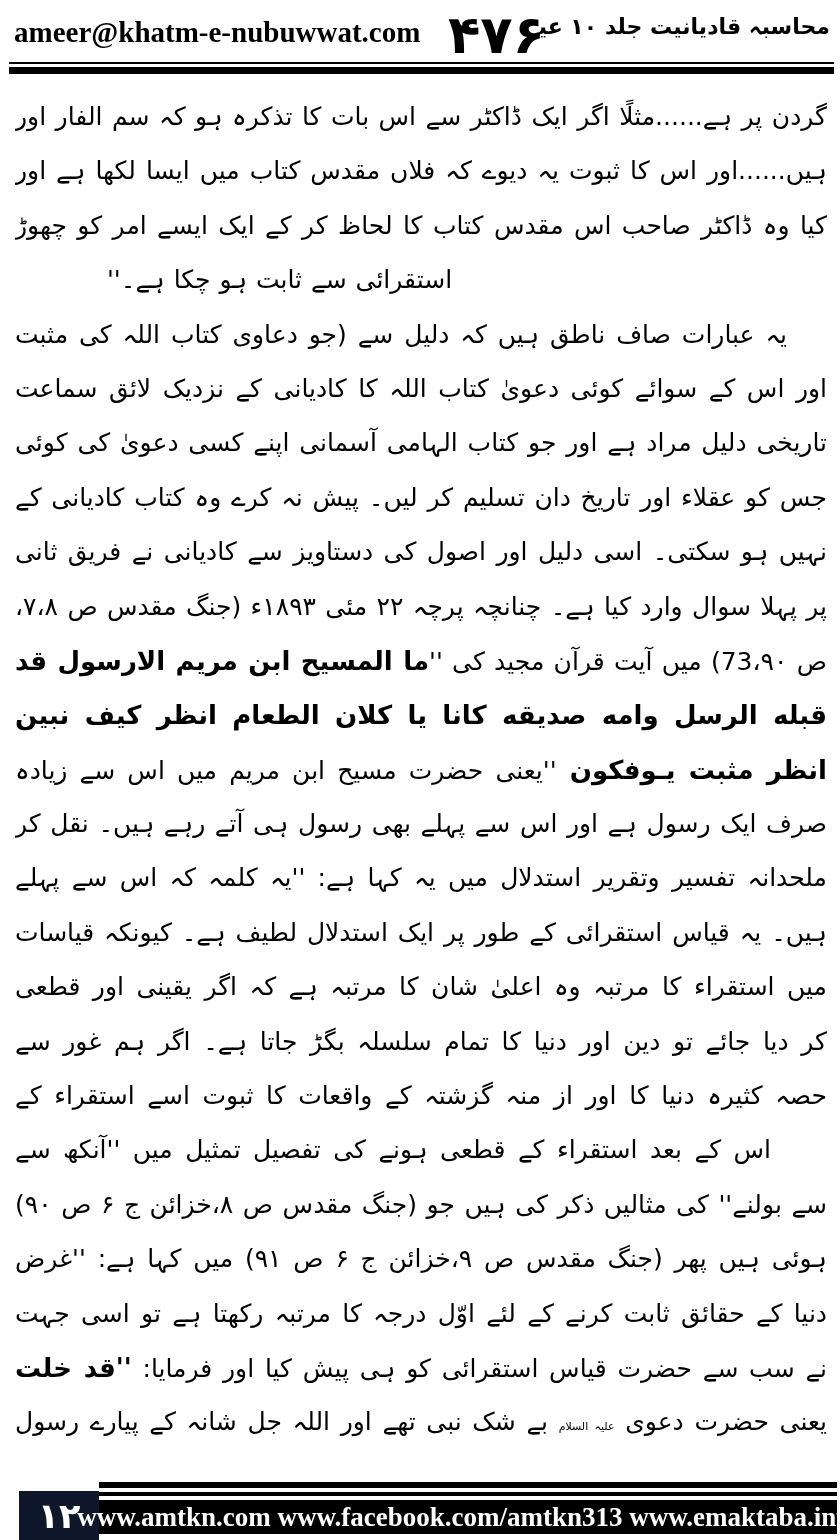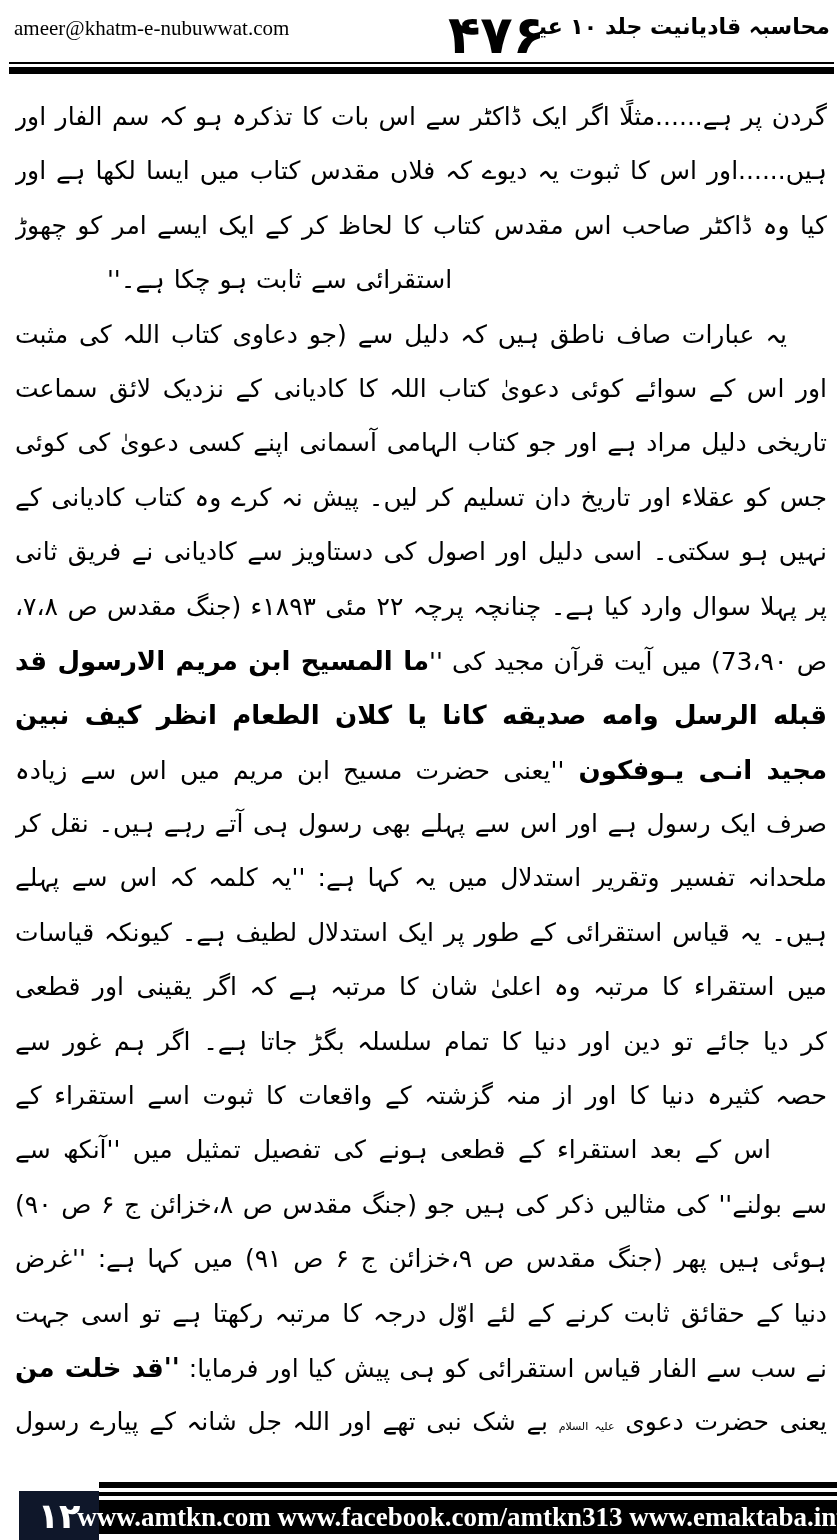--- a/index.html
+++ b/index.html
@@ -10,21 +10,21 @@
     background:#ffffff;
     overflow:hidden;
     font-family:"DejaVu Sans",sans-serif;
     color:#000;
   }
   
   .hdr{position:absolute;top:0;left:0;right:0;height:60px;}
   .hdr-email{
     position:absolute;left:14px;top:16px;
     font-family:"Liberation Serif",serif;
-    font-weight:normal;font-size:21px;letter-spacing:0px;
+    font-weight:bold;font-size:29px;letter-spacing:0px;
   }
   .hdr-pagenum{
     position:absolute;left:448px;top:4px;
     font-family:"DejaVu Sans",sans-serif;
     font-weight:bold;font-size:53px;
     direction:rtl;
   }
   .hdr-title{
     position:absolute;right:10px;top:14px;width:290px;
     direction:rtl;text-align:left;
@@ -96,32 +96,32 @@
       <div class="line full"><span>کیا وہ ڈاکٹر صاحب اس مقدس کتاب کا لحاظ کر کے ایک ایسے امر کو چھوڑ دیں گے جو قیاس</span></div>
       <div class="line tail-left"><span>استقرائی سے ثابت ہو چکا ہے۔''</span></div>
       <div class="line indent"><span>یہ عبارات صاف ناطق ہیں کہ دلیل سے (جو دعاوی کتاب اللہ کی مثبت ہو سکتی ہے</span></div>
       <div class="line full"><span>اور اس کے سوائے کوئی دعویٰ کتاب اللہ کا کادیانی کے نزدیک لائق سماعت نہیں) عقلی یا</span></div>
       <div class="line full"><span>تاریخی دلیل مراد ہے اور جو کتاب الہامی آسمانی اپنے کسی دعویٰ کی کوئی دلیل عقلی یا تاریخی</span></div>
       <div class="line full"><span>جس کو عقلاء اور تاریخ دان تسلیم کر لیں۔ پیش نہ کرے وہ کتاب کادیانی کے نزدیک الہامی</span></div>
       <div class="line full"><span>نہیں ہو سکتی۔ اسی دلیل اور اصول کی دستاویز سے کادیانی نے فریق ثانی کے دعویٰ الوہیت مسیح</span></div>
       <div class="line full"><span>پر پہلا سوال وارد کیا ہے۔ چنانچہ پرچہ ۲۲ مئی ۱۸۹۳ء (جنگ مقدس ص ۷،۸، خزائن ج ۶</span></div>
       <div class="line full"><span>ص 73،۹۰) میں آیت قرآن مجید کی ''</span><span class="seg-bold">ما المسیح ابن مریم الارسول قد خلت من</span></div>
       <div class="line full"><span class="seg-bold">قبله الرسل وامه صديقه كانا يا كلان الطعام انظر كيف نبين لهم الايت ثم</span></div>
-      <div class="line full"><span class="seg-bold">مجید انـی یـوفكون </span><span>''یعنی حضرت مسیح ابن مریم میں اس سے زیادہ کوئی بات نہیں کہ وہ</span></div>
+      <div class="line full"><span class="seg-bold">انظر مثبت یـوفكون </span><span>''یعنی حضرت مسیح ابن مریم میں اس سے زیادہ کوئی بات نہیں کہ وہ</span></div>
       <div class="line full"><span>صرف ایک رسول ہے اور اس سے پہلے بھی رسول ہی آتے رہے ہیں۔ نقل کر کے اس کی</span></div>
       <div class="line full"><span>ملحدانہ تفسیر وتقریر استدلال میں یہ کہا ہے: ''یہ کلمہ کہ اس سے پہلے بھی رسول ہی آتے رہے</span></div>
       <div class="line full"><span>ہیں۔ یہ قیاس استقرائی کے طور پر ایک استدلال لطیف ہے۔ کیونکہ قیاسات کی جمیع اقسام</span></div>
       <div class="line full"><span>میں استقراء کا مرتبہ وہ اعلیٰ شان کا مرتبہ ہے کہ اگر یقینی اور قطعی مرتبے سے اس کو نظر انداز</span></div>
       <div class="line full"><span>کر دیا جائے تو دین اور دنیا کا تمام سلسلہ بگڑ جاتا ہے۔ اگر ہم غور سے دیکھیں تو معلوم ہوگا کہ</span></div>
       <div class="line full"><span>حصہ کثیرہ دنیا کا اور از منہ گزشتہ کے واقعات کا ثبوت اسے استقراء کے ذریعہ سے ہوا ہے۔''</span></div>
       <div class="line indent2"><span>اس کے بعد استقراء کے قطعی ہونے کی تفصیل تمثیل میں ''آنکھ سے کھانے اور کان</span></div>
       <div class="line full"><span>سے بولنے'' کی مثالیں ذکر کی ہیں جو (جنگ مقدس ص ۸،خزائن ج ۶ ص ۹۰) میں ان سے منقول</span></div>
       <div class="line full"><span>ہوئی ہیں پھر (جنگ مقدس ص ۹،خزائن ج ۶ ص ۹۱) میں کہا ہے: ''غرض جب کہ قیاس استقرائی</span></div>
       <div class="line full"><span>دنیا کے حقائق ثابت کرنے کے لئے اوّل درجہ کا مرتبہ رکھتا ہے تو اسی جہت سے اللہ جل شانہ</span></div>
-      <div class="line full"><span>نے سب سے الفار قیاس استقرائی کو ہی پیش کیا اور فرمایا: </span><span class="seg-bold">''قد خلت من قبله الرسل''</span></div>
+      <div class="line full"><span>نے سب سے حضرت قیاس استقرائی کو ہی پیش کیا اور فرمایا: </span><span class="seg-bold">''قد خلت من قبله الرسل''</span></div>
       <div class="line full"><span>یعنی حضرت دعوی </span><span class="seg-small">علیہ السلام</span><span> بے شک نبی تھے اور اللہ جل شانہ کے پیارے رسول تھے۔ مگر وہ انسان</span></div>
     </div>
 
   <div class="ftr">
     <div class="ftr-box">۱۲</div>
     <div class="ftr-bar">
       <span class="ftr-urls">www.amtkn.com www.facebook.com/amtkn313 www.emaktaba.info</span>
     </div>
   </div>
 

